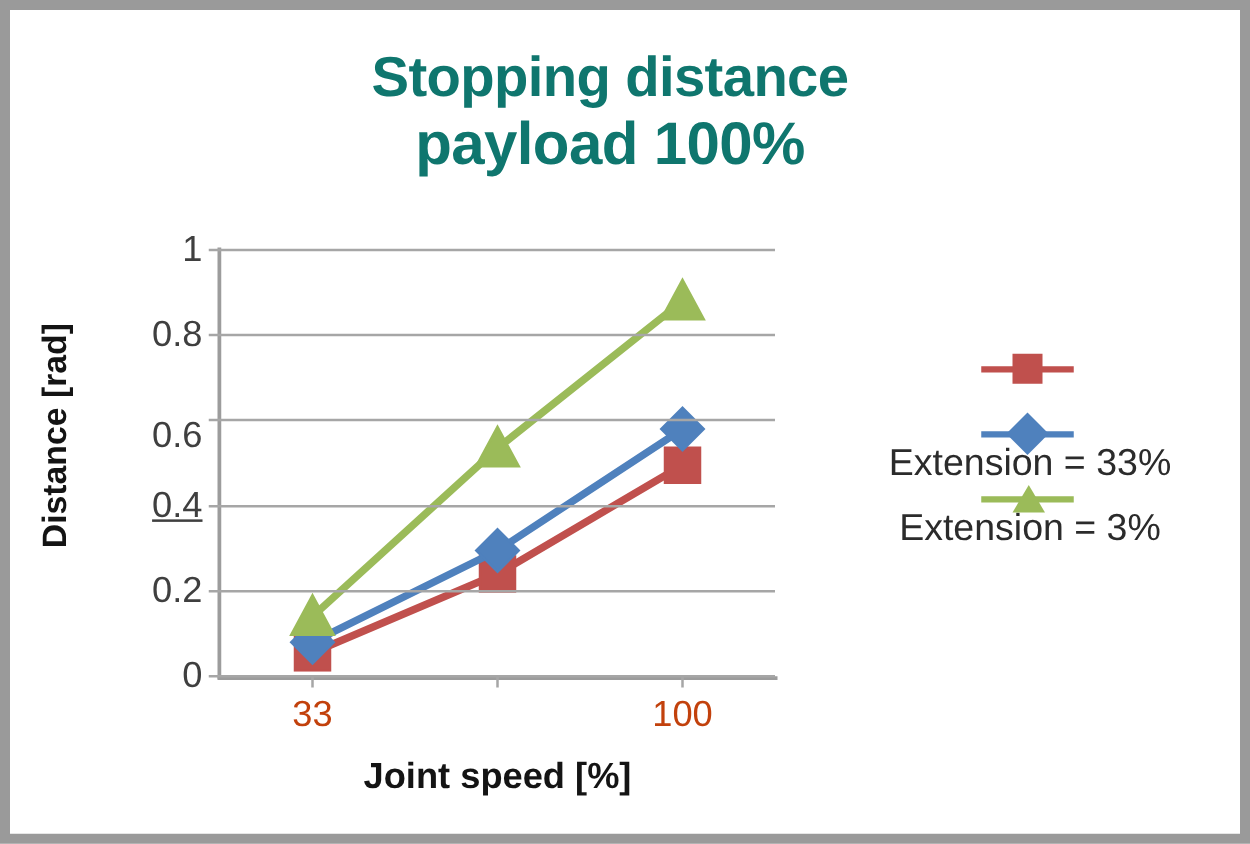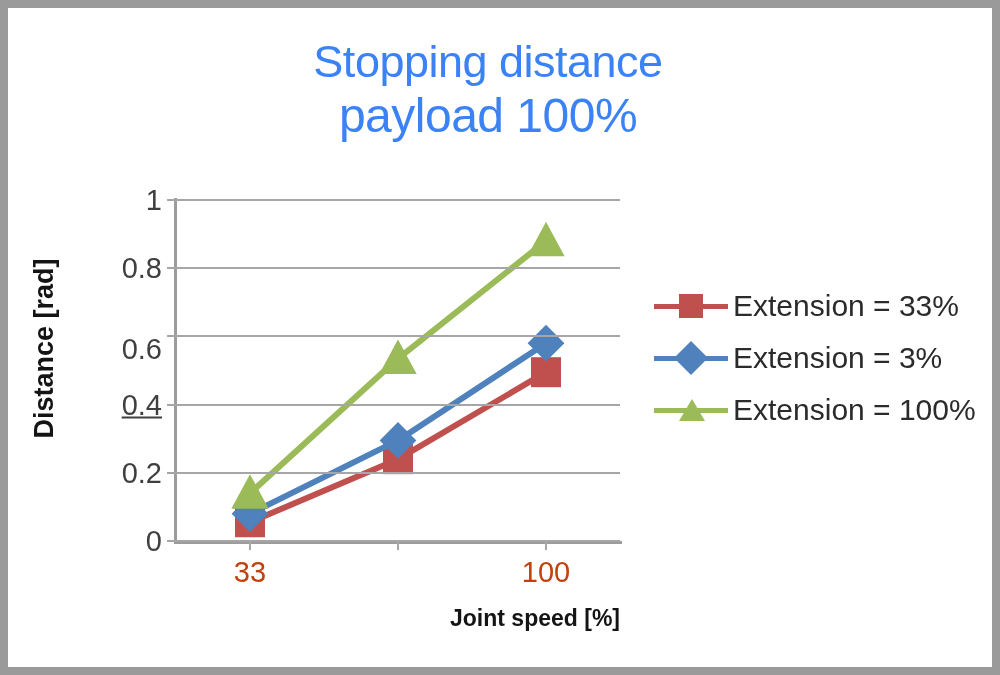--- a/index.html
+++ b/index.html
@@ -22,22 +22,22 @@
     border: 8px solid #9a9a9a;
     background: #ffffff;
   }
   
   #chart-title {
     position: absolute;
     left: 140px;
     top: 28px;
     width: 680px;
     text-align: center;
-    font-weight: normal;
-    color: #3b82f6;
+    font-weight: bold;
+    color: #0f766e;
     line-height: 1.16;
   }
   #chart-title .line1 {
     display: block;
     font-size: 45px;
     letter-spacing: -0.5px;
   }
   #chart-title .line2 {
     display: block;
     font-size: 48px;
@@ -121,22 +121,22 @@
     left: 168px;
     top: 548px;
     width: 444px;
     height: 40px;
   }
   #x-axis-title {
     position: absolute;
     left: 168px;
     top: 597px;
     width: 444px;
-    text-align: right;
-    font-size: 23px;
+    text-align: center;
+    font-size: 29px;
     font-weight: bold;
     color: #141414;
     white-space: nowrap;
   }
   #y-axis-title {
     position: absolute;
     left: -64px;
     top: 325px;
     width: 200px;
     text-align: center;
@@ -150,20 +150,21 @@
   #legend {
     position: absolute;
     left: 646px;
     top: 272px;
     width: 340px;
   }
   .legend-row {
     display: flex;
     align-items: center;
     height: 52px;
+    flex-direction: column;
   }
   .legend-key {
     position: relative;
     width: 74px;
     height: 30px;
     flex: 0 0 74px;
     margin-right: 5px;
   }
   .legend-line {
     position: absolute;
@@ -275,17 +276,16 @@
           <div class="legend-line" style="background: rgb(79, 129, 189);"></div>
           <div class="legend-marker m-diamond" style="background: rgb(79, 129, 189);"></div>
         </div>
         <div class="legend-text">Extension = 3%</div>
       </div>
       <div class="legend-row">
         <div class="legend-key">
           <div class="legend-line" style="background: rgb(155, 187, 89);"></div>
           <div class="legend-marker tri" style="border-bottom: 22px solid rgb(155, 187, 89); top: 4px;"></div>
         </div>
-        <div class="legend-text">Extension = 100%</div>
       </div>
     </div>
 
 </div>
 
 </body></html>

